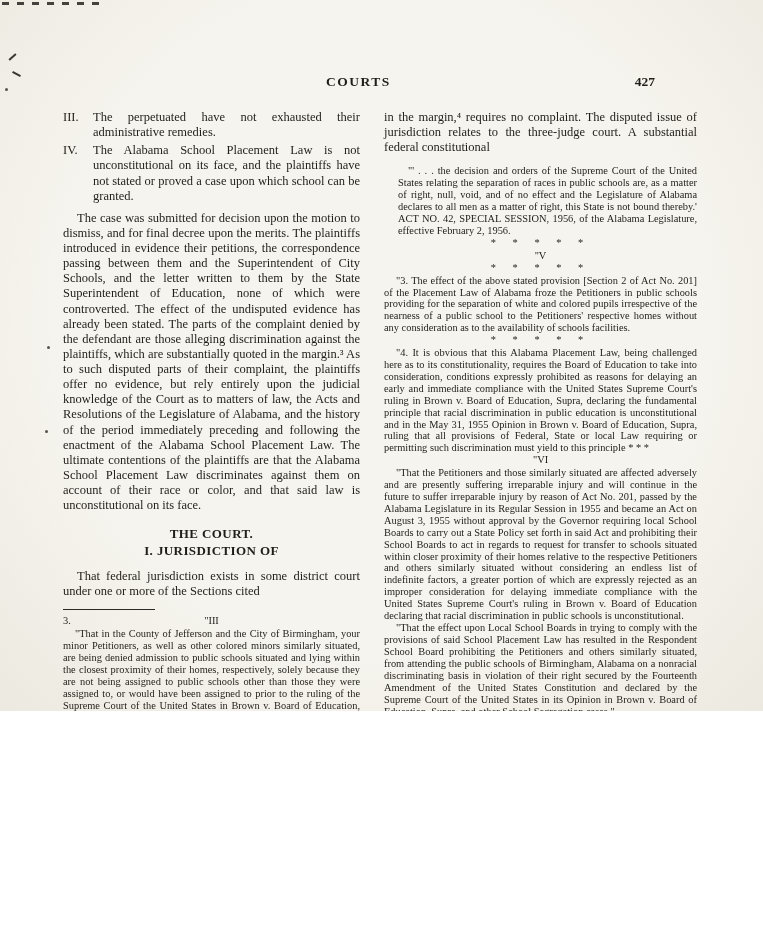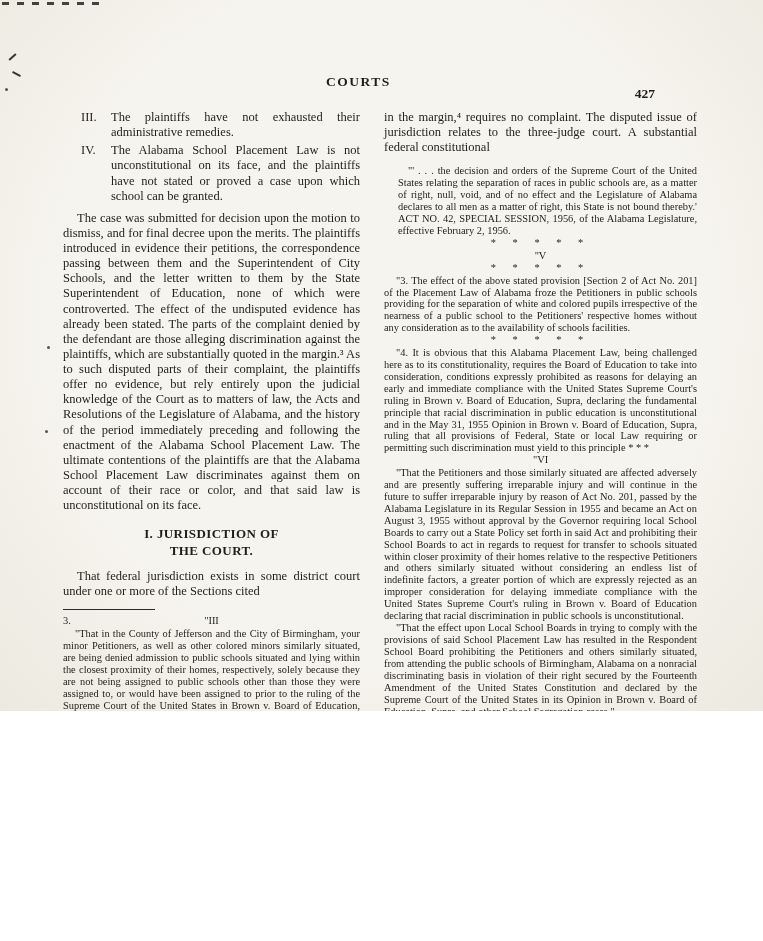--- a/index.html
+++ b/index.html
@@ -6,31 +6,31 @@
   .page{
     width:763px;height:711px;position:relative;overflow:hidden;
     background:#f3f1ea;
     background-image:radial-gradient(ellipse at 50% 45%, #f6f4ee 60%, #ece9e0 100%);
     color:#211e19;
     font-family:"Liberation Serif", serif;
   }
   
   .header{position:absolute;top:74px;left:63px;right:58px;height:18px;}
   .running-head{position:absolute;left:46%;transform:translateX(-50%);font-weight:700;font-size:13.5px;letter-spacing:1.5px;}
-  .page-number{position:absolute;right:50px;top:12px;font-weight:700;font-size:13.5px;}
+  .page-number{position:absolute;right:50px;top:0;font-weight:700;font-size:13.5px;}
   
   .columns{position:absolute;top:110px;left:63px;display:flex;gap:24px;}
   .col-left{width:297px;}
   .col-right{width:313px;}
   .body-text{font-size:12.5px;line-height:1.21;text-align:justify;}
   p{margin:0;}
   .indent{text-indent:14px;}
   .para-gap{margin-top:7px;font-family:Liberation Serif, serif;}
   
-  .list-item{display:flex;margin-left:18px;margin-bottom:3px;font-size:12.5px;line-height:1.21;}
+  .list-item{display:flex;margin-bottom:3px;font-size:12.5px;line-height:1.21;}
   .list-num{width:30px;flex:none;}
   .list-text{flex:1;text-align:justify;}
   
   .section-heading{text-align:center;font-weight:700;font-size:13px;line-height:1.3;margin:13px 0 9px;letter-spacing:.4px;}
   
   .fn-sep{border-top:1.2px solid #2c2a26;width:92px;margin:10px 0 5px;}
   .fn{font-size:10.4px;line-height:1.15;text-align:justify;}
   .fn-headrow{position:relative;height:12px;margin-bottom:1px;}
   .fn-num-abs{position:absolute;left:0;top:0;}
   .fn-heading-center{display:block;text-align:center;}
@@ -70,32 +70,32 @@
     <span class="running-head">COURTS</span>
     <span class="page-number">427</span>
   </div>
 
   <div class="columns">
 
     <div class="col-left body-text">
 
       <div class="list-item">
         <span class="list-num">III.</span>
-        <span class="list-text">The plaintiffs have not exhausted their administrative remedies.</span>
+        <span class="list-text">The perpetuated have not exhausted their administrative remedies.</span>
       </div>
       <div class="list-item">
         <span class="list-num">IV.</span>
         <span class="list-text">The Alabama School Placement Law is not unconstitutional on its face, and the plaintiffs have not stated or proved a case upon which school can be granted.</span>
       </div>
 
       <p class="indent para-gap">The case was submitted for decision upon the motion to dismiss, and for final decree upon the merits. The plaintiffs introduced in evidence their petitions, the correspondence passing between them and the Superintendent of City Schools, and the letter written to them by the State Superintendent of Education, none of which were controverted. The effect of the undisputed evidence has already been stated. The parts of the complaint denied by the defendant are those alleging discrimination against the plaintiffs, which are substantially quoted in the margin.³ As to such disputed parts of their complaint, the plaintiffs offer no evidence, but rely entirely upon the judicial knowledge of the Court as to matters of law, the Acts and Resolutions of the Legislature of Alabama, and the history of the period immediately preceding and following the enactment of the Alabama School Placement Law. The ultimate contentions of the plaintiffs are that the Alabama School Placement Law discriminates against them on account of their race or color, and that said law is unconstitutional on its face.</p>
 
       <div class="section-heading">
+        <div>THE COURT.</div>
         <div>I. JURISDICTION OF</div>
-        <div>THE COURT.</div>
       </div>
 
       <p class="indent">That federal jurisdiction exists in some district court under one or more of the Sections cited</p>
 
       <div class="fn-sep"></div>
 
       <div class="fn">
         <div class="fn-headrow">
           <span class="fn-num-abs">3.</span>
           <span class="fn-heading-center">"III</span>

